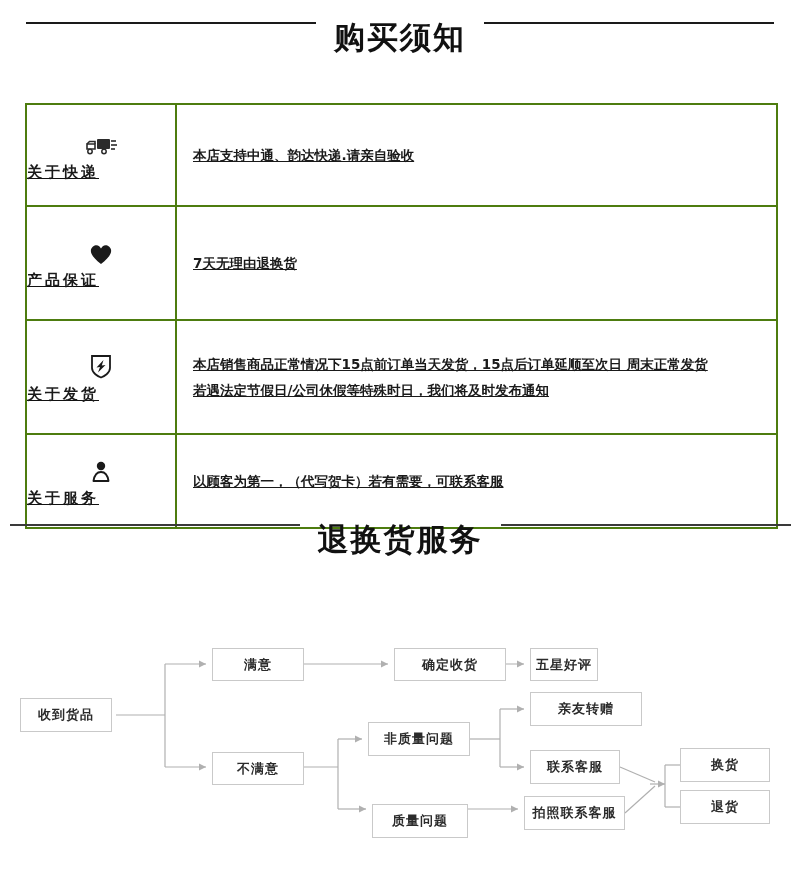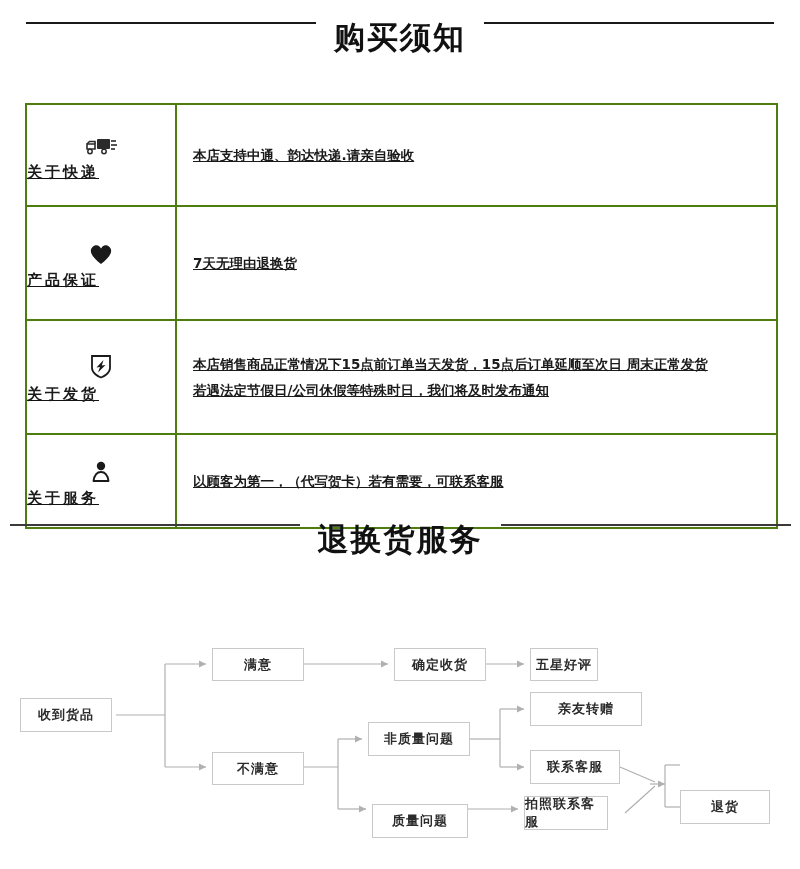--- a/index.html
+++ b/index.html
@@ -187,23 +187,24 @@
         <path d="M650,184 H665" marker-end="url(#ah)"></path>
         <path d="M665,165 V207"></path>
         <path d="M665,165 H680"></path>
         <path d="M665,207 H680"></path>
       </g>
     </svg>
 
     <div class="node" style="left:20px;top:98px;width:92px;height:34px;">收到货品</div>
     <div class="node" style="left:212px;top:48px;width:92px;height:33px;">满意</div>
     <div class="node" style="left:212px;top:152px;width:92px;height:33px;">不满意</div>
-    <div class="node" style="left:394px;top:48px;width:92px;height:33px;">确定收货</div>
+    <div class="node" style="left:394px;top:48px;width:112px;height:33px;">确定收货</div>
     <div class="node" style="left:530px;top:48px;width:68px;height:33px;">五星好评</div>
     <div class="node" style="left:368px;top:122px;width:102px;height:34px;">非质量问题</div>
     <div class="node" style="left:372px;top:204px;width:96px;height:34px;">质量问题</div>
     <div class="node" style="left:530px;top:92px;width:112px;height:34px;">亲友转赠</div>
     <div class="node" style="left:530px;top:150px;width:90px;height:34px;">联系客服</div>
-    <div class="node" style="left:524px;top:196px;width:84px;height:34px;">拍照联系客服</div>
+    <div class="node" style="left:524px;top:196px;width:101px;height:34px;">拍照联系客服</div>
+    <div class="node" style="left:680px;top:148px;width:90px;height:34px;">换货</div>
     <div class="node" style="left:680px;top:190px;width:90px;height:34px;">退货</div>
   </div>
 
 </div>
 
 </body></html>

